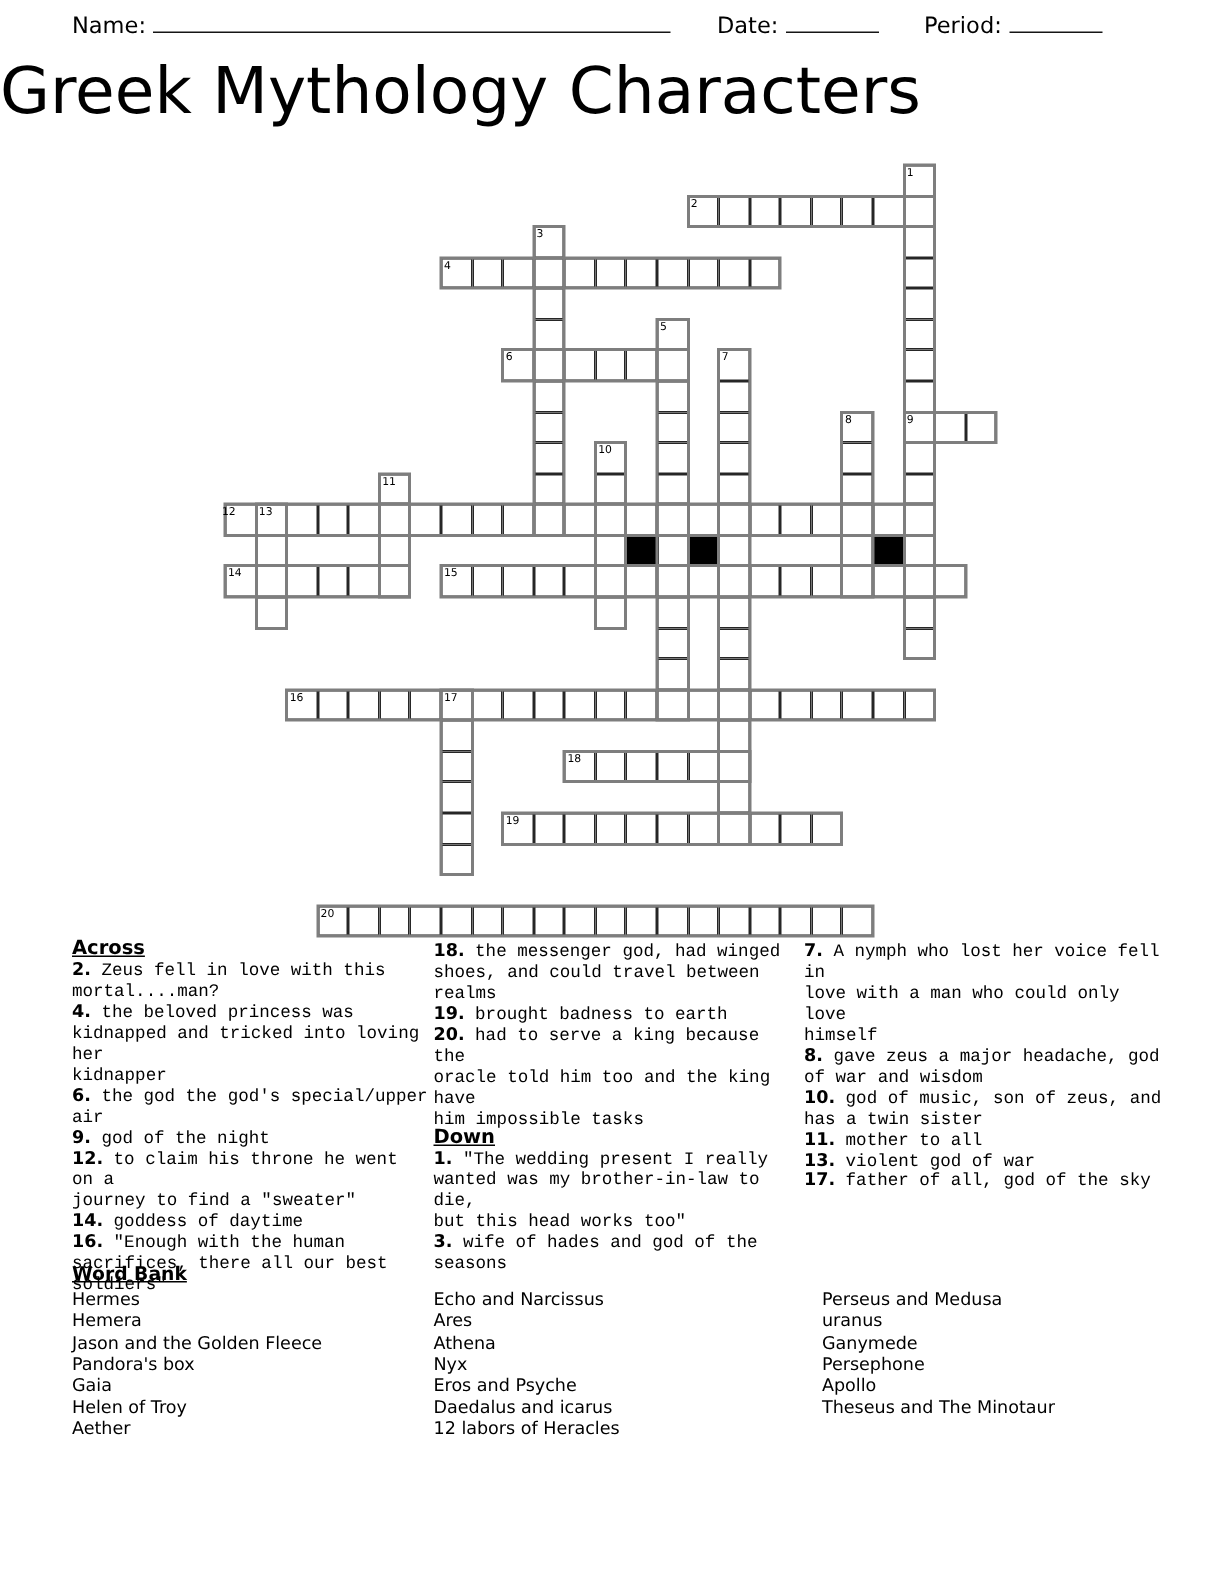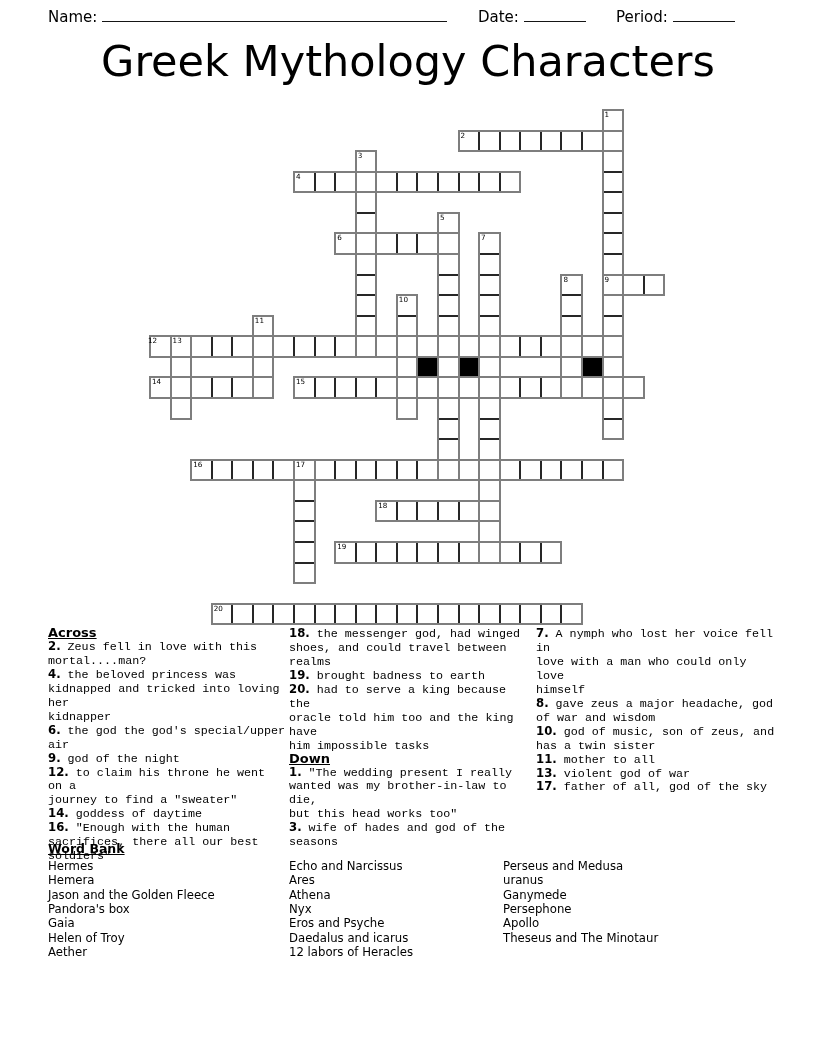--- a/index.html
+++ b/index.html
@@ -6,21 +6,21 @@
   .page {
     position:relative; width:816px; height:1056px; margin:0 auto;
     background:#ffffff; color:#000;
     font-family:"DejaVu Sans","Liberation Sans",sans-serif;
     overflow:hidden;
   }
   
   .hdr-group { position:absolute; top:6px; font-size:15px; white-space:nowrap; }
   .blank { display:inline-block; border-bottom:1.4px solid #151515; height:15px; margin-left:5px; }
   
-  .title { position:absolute; top:36px; left:0; width:100%; text-align:center;
+  .title { position:absolute; top:36px; left:0; width:100%; text-align:left;
            font-size:43px; font-weight:400; }
   
   .grid-host { position:absolute; left:0; top:0; width:816px; height:1056px; }
   .cell { position:absolute; box-sizing:border-box; background:#fff;
           border:1px solid var(--line-color,#262626); }
   .outline { position:absolute; box-sizing:border-box; pointer-events:none;
              border:2px solid var(--outline-color,#7e7e7e); }
   .cellnum { position:absolute; font-size:7.2px; line-height:7.5px; color:#000; z-index:5; }
   .blackcell { position:absolute; background:#000; box-sizing:border-box;
                border:1px solid #000; z-index:2; }
@@ -366,21 +366,21 @@
     </div>
   <div class="wb-col" style="left:289px; width:235px;">
       <div class="wb-item">Echo and Narcissus</div>
       <div class="wb-item">Ares</div>
       <div class="wb-item">Athena</div>
       <div class="wb-item">Nyx</div>
       <div class="wb-item">Eros and Psyche</div>
       <div class="wb-item">Daedalus and icarus</div>
       <div class="wb-item">12 labors of Heracles</div>
     </div>
-  <div class="wb-col" style="left:503px; width:245px;">
+  <div class="wb-col" style="left:548px; width:245px;">
       <div class="wb-item">Perseus and Medusa</div>
       <div class="wb-item">uranus</div>
       <div class="wb-item">Ganymede</div>
       <div class="wb-item">Persephone</div>
       <div class="wb-item">Apollo</div>
       <div class="wb-item">Theseus and The Minotaur</div>
     </div>
 
 </div>
 

